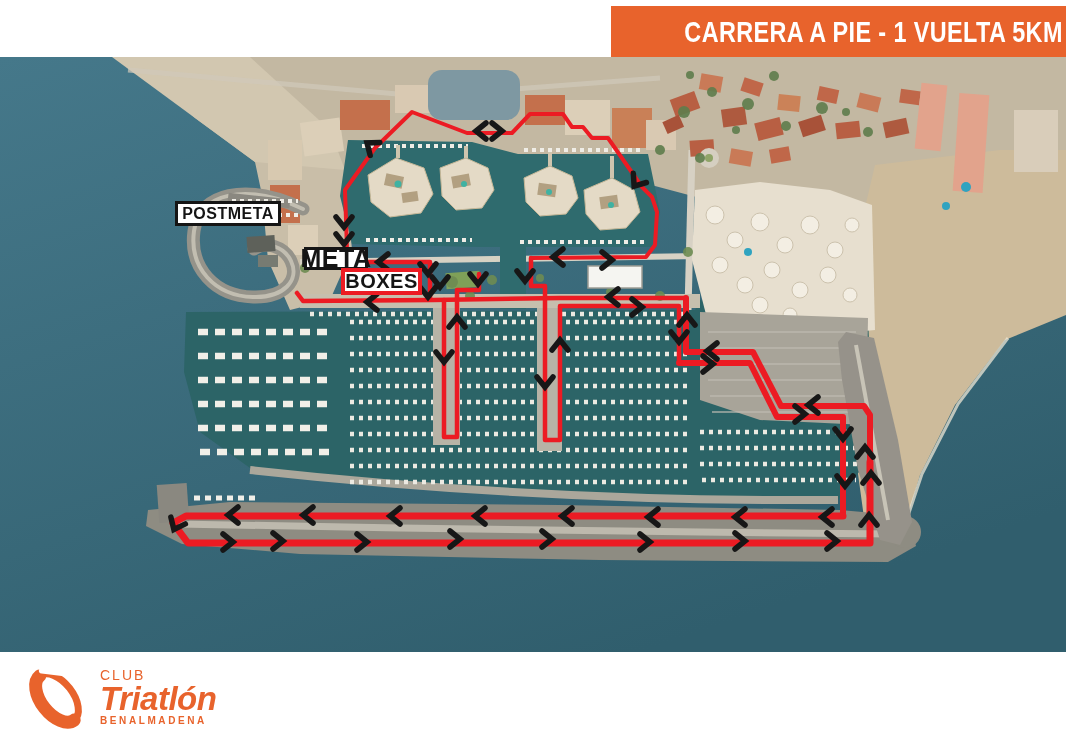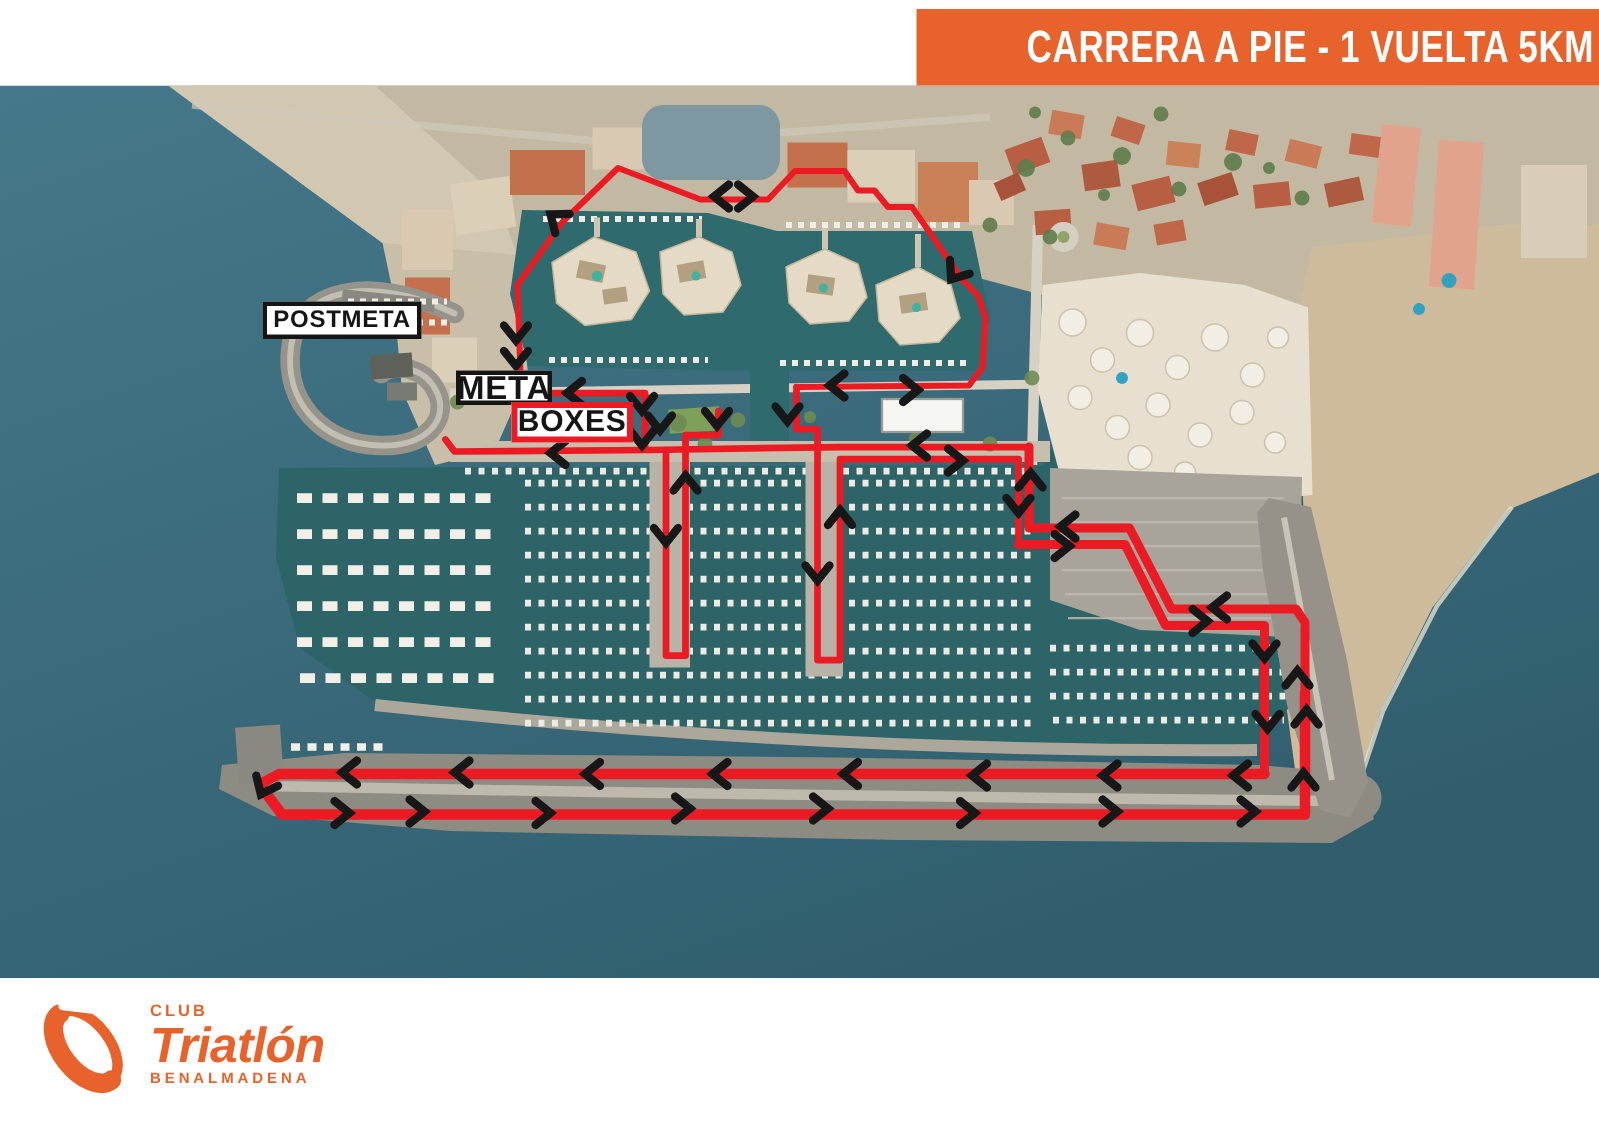--- a/index.html
+++ b/index.html
@@ -23,21 +23,21 @@
     display:flex;align-items:center;justify-content:center;
     font-weight:bold;letter-spacing:0.5px;border:3px solid #151515;
     box-sizing:border-box;white-space:nowrap;z-index:5;
   }
   .map-label.red{border-width:4px;text-align:right;}
   #logo{
     position:absolute;left:20px;top:656px;display:flex;align-items:center;
     color:var(--accent-orange,#E8632C);
   }
   #logo .txt{margin-left:6px;display:flex;flex-direction:column;}
-  #logo .club{font-size:11px;font-weight:bold;letter-spacing:2px;line-height:1;}
+  #logo .club{font-size:14px;font-weight:normal;letter-spacing:2px;line-height:1;}
   #logo .name{font-size:33px;font-weight:bold;font-style:italic;line-height:1.02;letter-spacing:-0.5px;}
   #logo .city{font-size:10px;font-weight:bold;letter-spacing:2.6px;line-height:1.1;}
 </style>
 </head>
 <body>
 
 <div id="map">
 
   <svg id="bg" width="1066" height="754" viewBox="0 0 1066 754">
     <defs>
@@ -269,21 +269,21 @@
         <path d="M -5 -8 L 5 0 L -5 8" transform="translate(362 542) rotate(0)" fill="none" stroke="#171717" stroke-width="5.5" stroke-linecap="round"></path>
         <path d="M -5 -8 L 5 0 L -5 8" transform="translate(455 539) rotate(0)" fill="none" stroke="#171717" stroke-width="5.5" stroke-linecap="round"></path>
         <path d="M -5 -8 L 5 0 L -5 8" transform="translate(547 539) rotate(0)" fill="none" stroke="#171717" stroke-width="5.5" stroke-linecap="round"></path>
         <path d="M -5 -8 L 5 0 L -5 8" transform="translate(645 542) rotate(0)" fill="none" stroke="#171717" stroke-width="5.5" stroke-linecap="round"></path>
         <path d="M -5 -8 L 5 0 L -5 8" transform="translate(740 541) rotate(0)" fill="none" stroke="#171717" stroke-width="5.5" stroke-linecap="round"></path>
         <path d="M -5 -8 L 5 0 L -5 8" transform="translate(832 541) rotate(0)" fill="none" stroke="#171717" stroke-width="5.5" stroke-linecap="round"></path>
       </g>
   </svg>
 
   <div class="map-label" style="left: 175px; top: 201px; width: 106px; height: 25px; font-size: 16px; border-color: rgb(21, 21, 21);">POSTMETA</div>
-  <div class="map-label" style="left: 304px; top: 247px; width: 64px; height: 23px; font-size: 22px; border-color: rgb(21, 21, 21);">META</div>
+  <div class="map-label" style="left: 304px; top: 247px; width: 64px; height: 23px; font-size: 25px; border-color: rgb(21, 21, 21);">META</div>
   <div class="map-label red" style="left: 341px; top: 268px; width: 81px; height: 27px; font-size: 20px; border-color: rgb(236, 27, 35);">BOXES</div>
 </div>
 
 <div id="banner">
   <span>CARRERA A PIE - 1 VUELTA 5KM</span>
 </div>
 
 <div id="logo">
   <svg width="74" height="82" viewBox="0 0 74 82">
     <g transform="translate(37 42) rotate(-38)">

